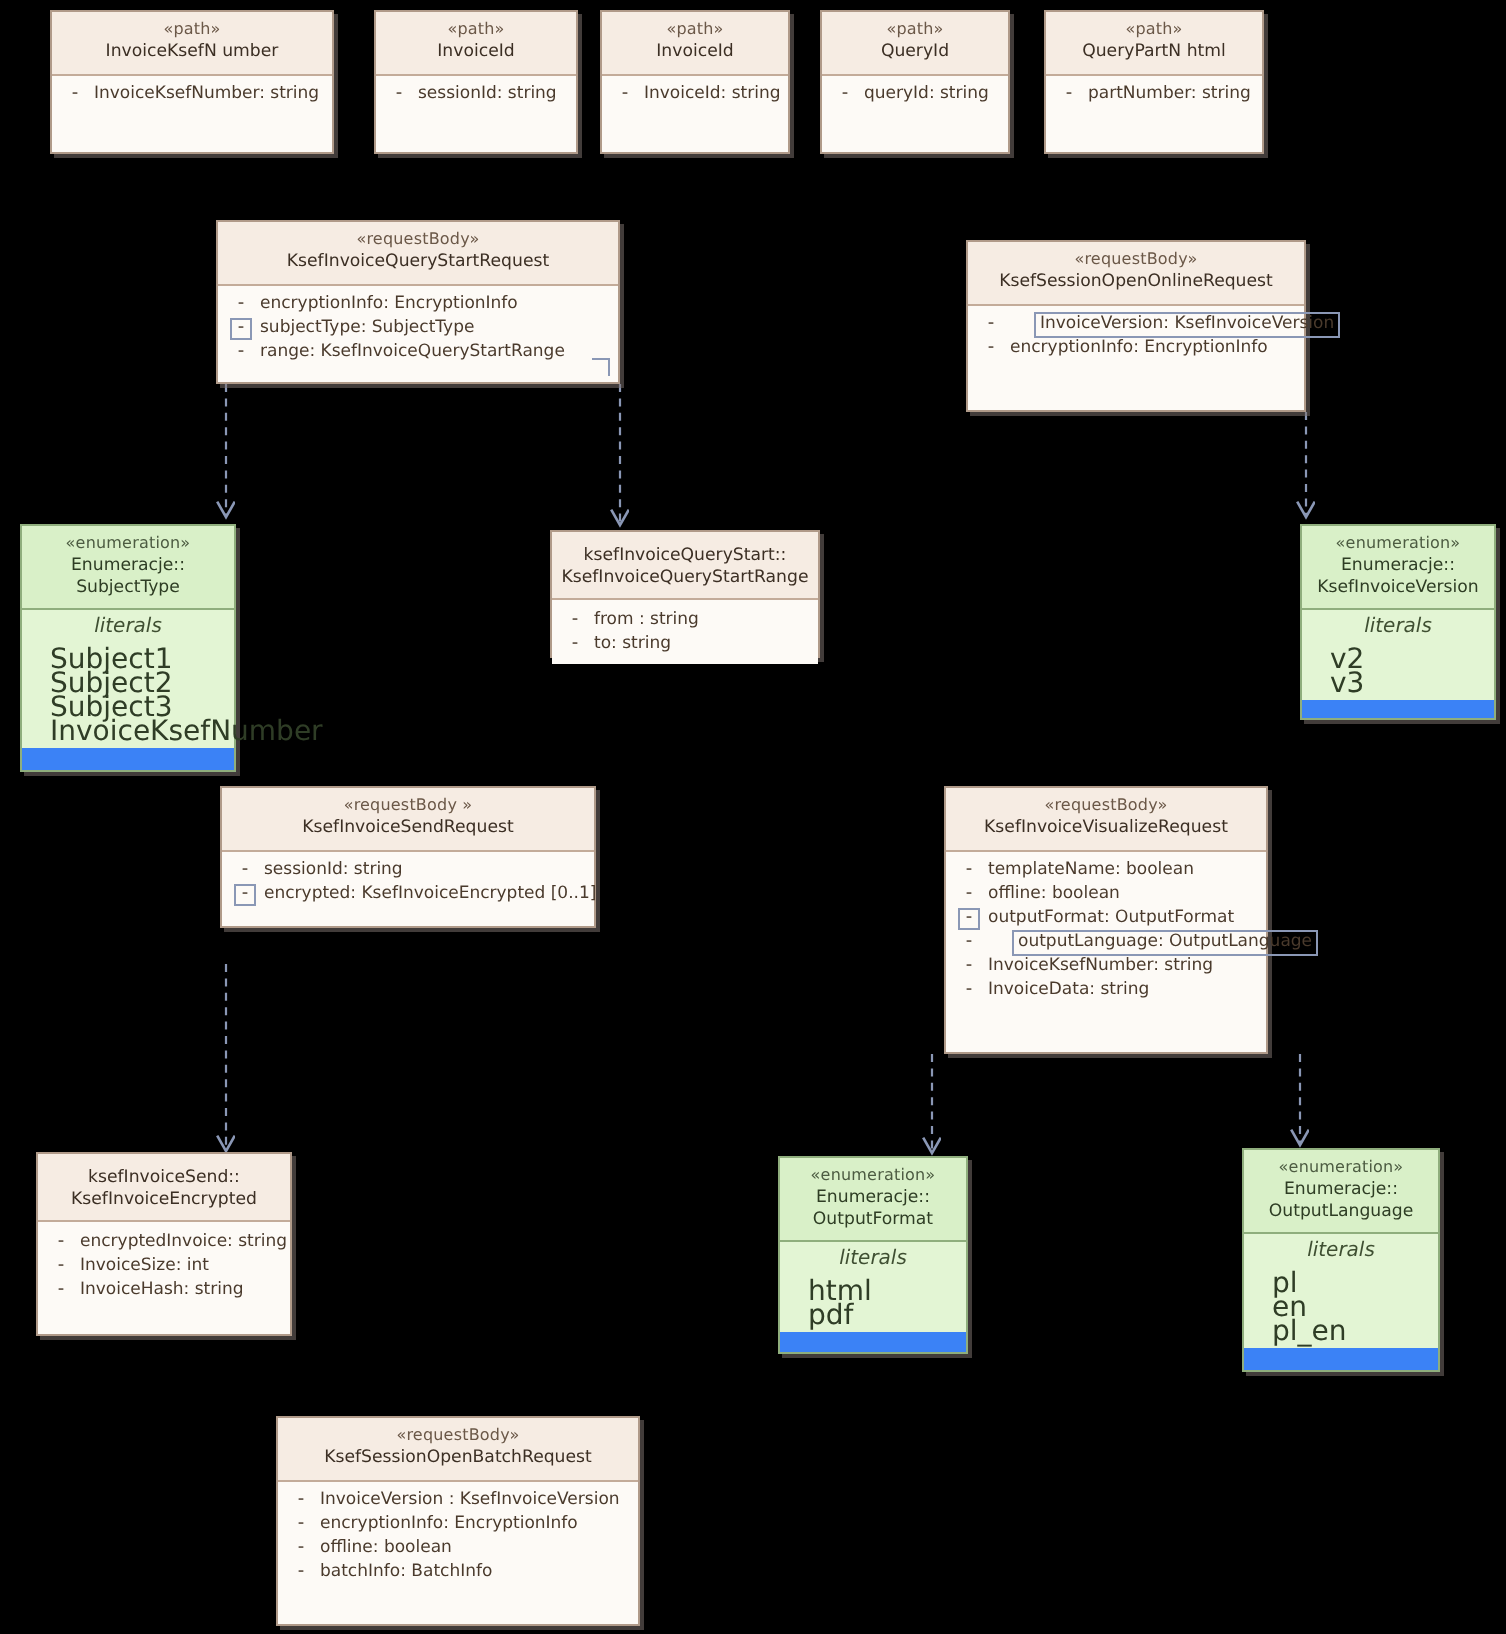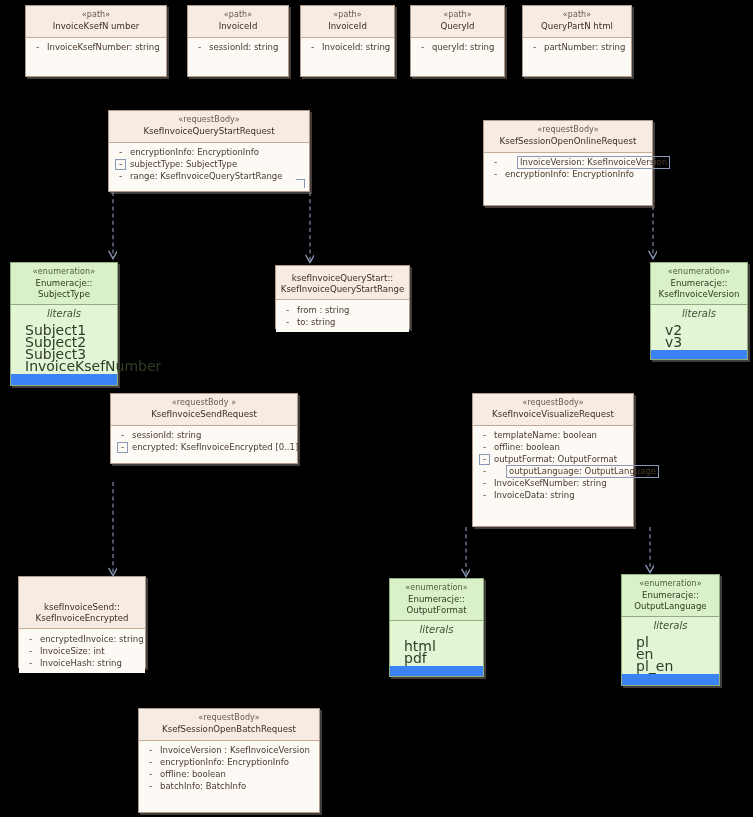--- a/index.html
+++ b/index.html
@@ -339,21 +339,21 @@
       </div>
       <div class="attr">
         <span class="vis">-</span>
         <span class="atxt">InvoiceData: string</span>
       </div>
     </div>
   </div>
 
   <div class="node beige" style="left:18px; top:576px; width:128px; height:92px;">
     <div class="hdr">
-      <div class="nm" style="margin-top:21px;">
+      <div class="nm" style="margin-top:3px;">
         <span class="ln">ksefInvoiceSend::</span>
         <span class="ln">KsefInvoiceEncrypted</span>
       </div>
     </div>
     <div class="body">
       <div class="attr">
         <span class="vis">-</span>
         <span class="atxt">encryptedInvoice: string</span>
       </div>
       <div class="attr">

